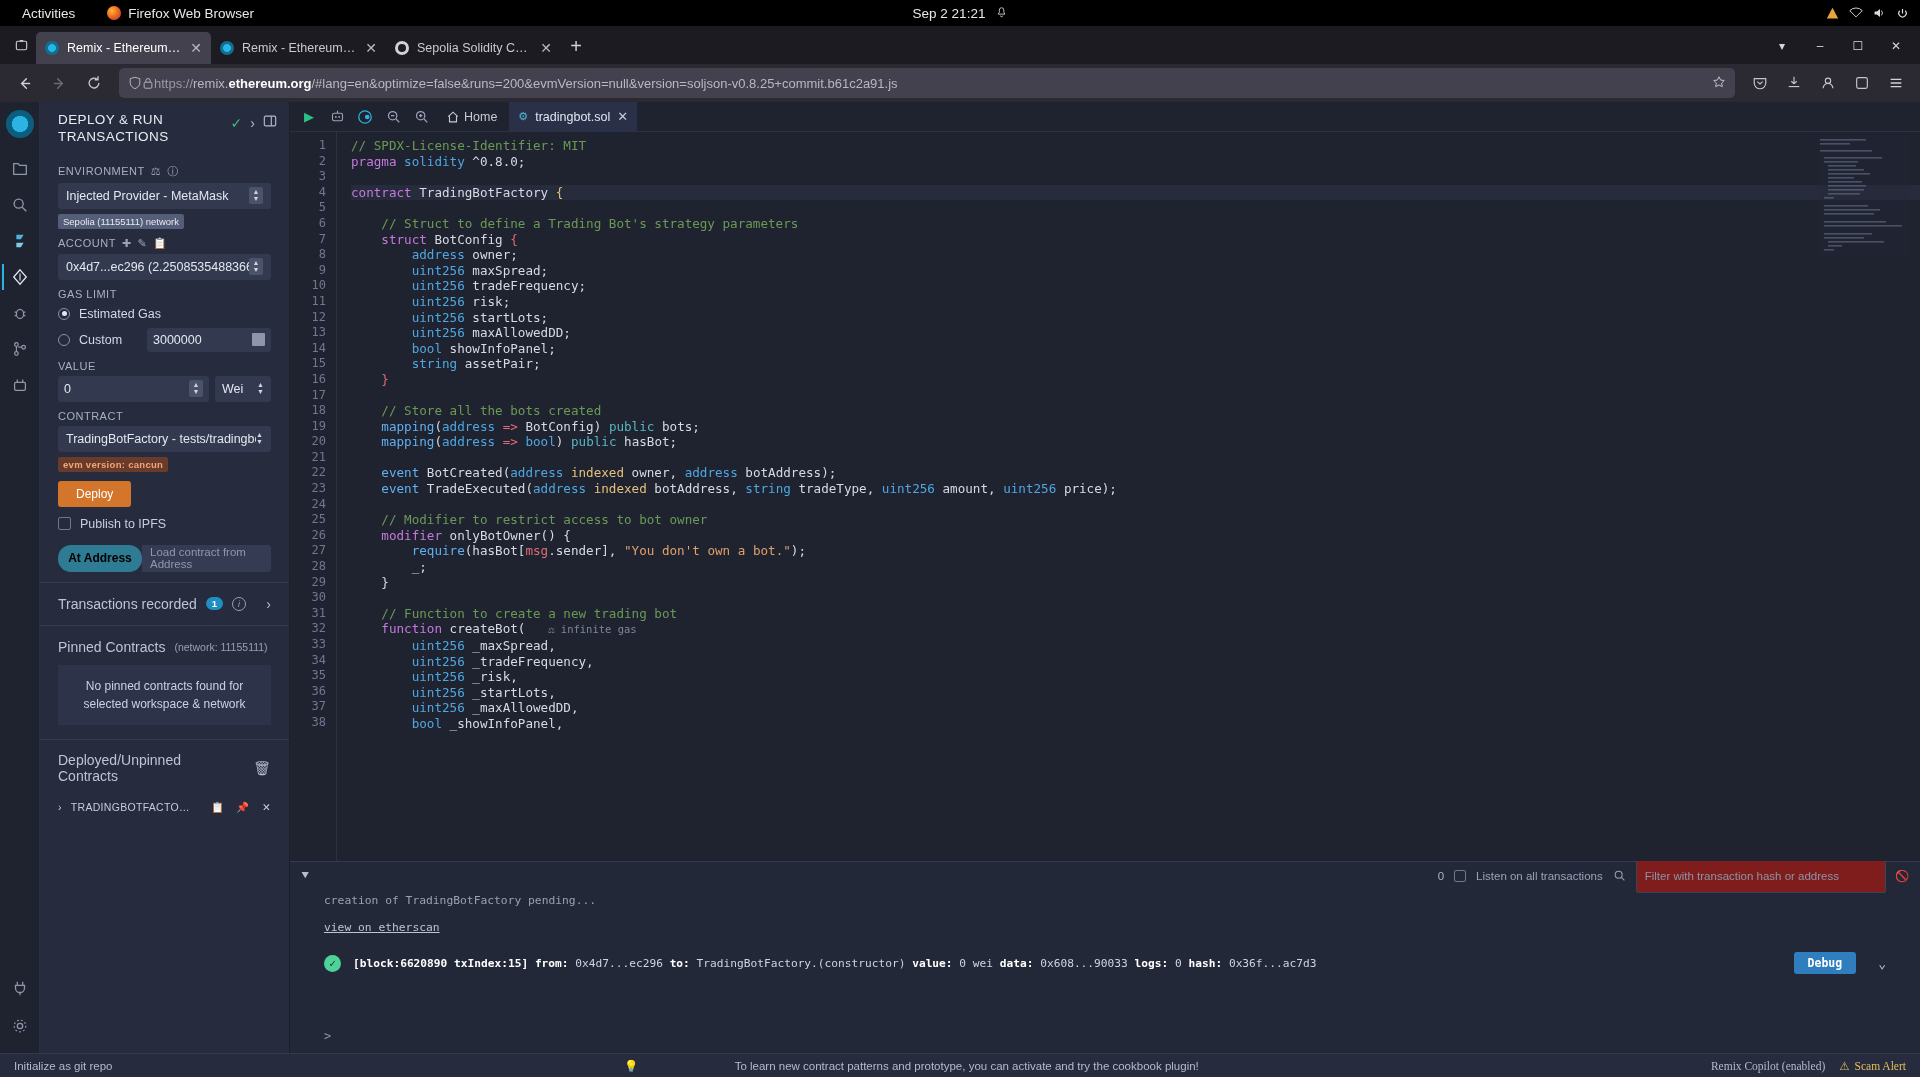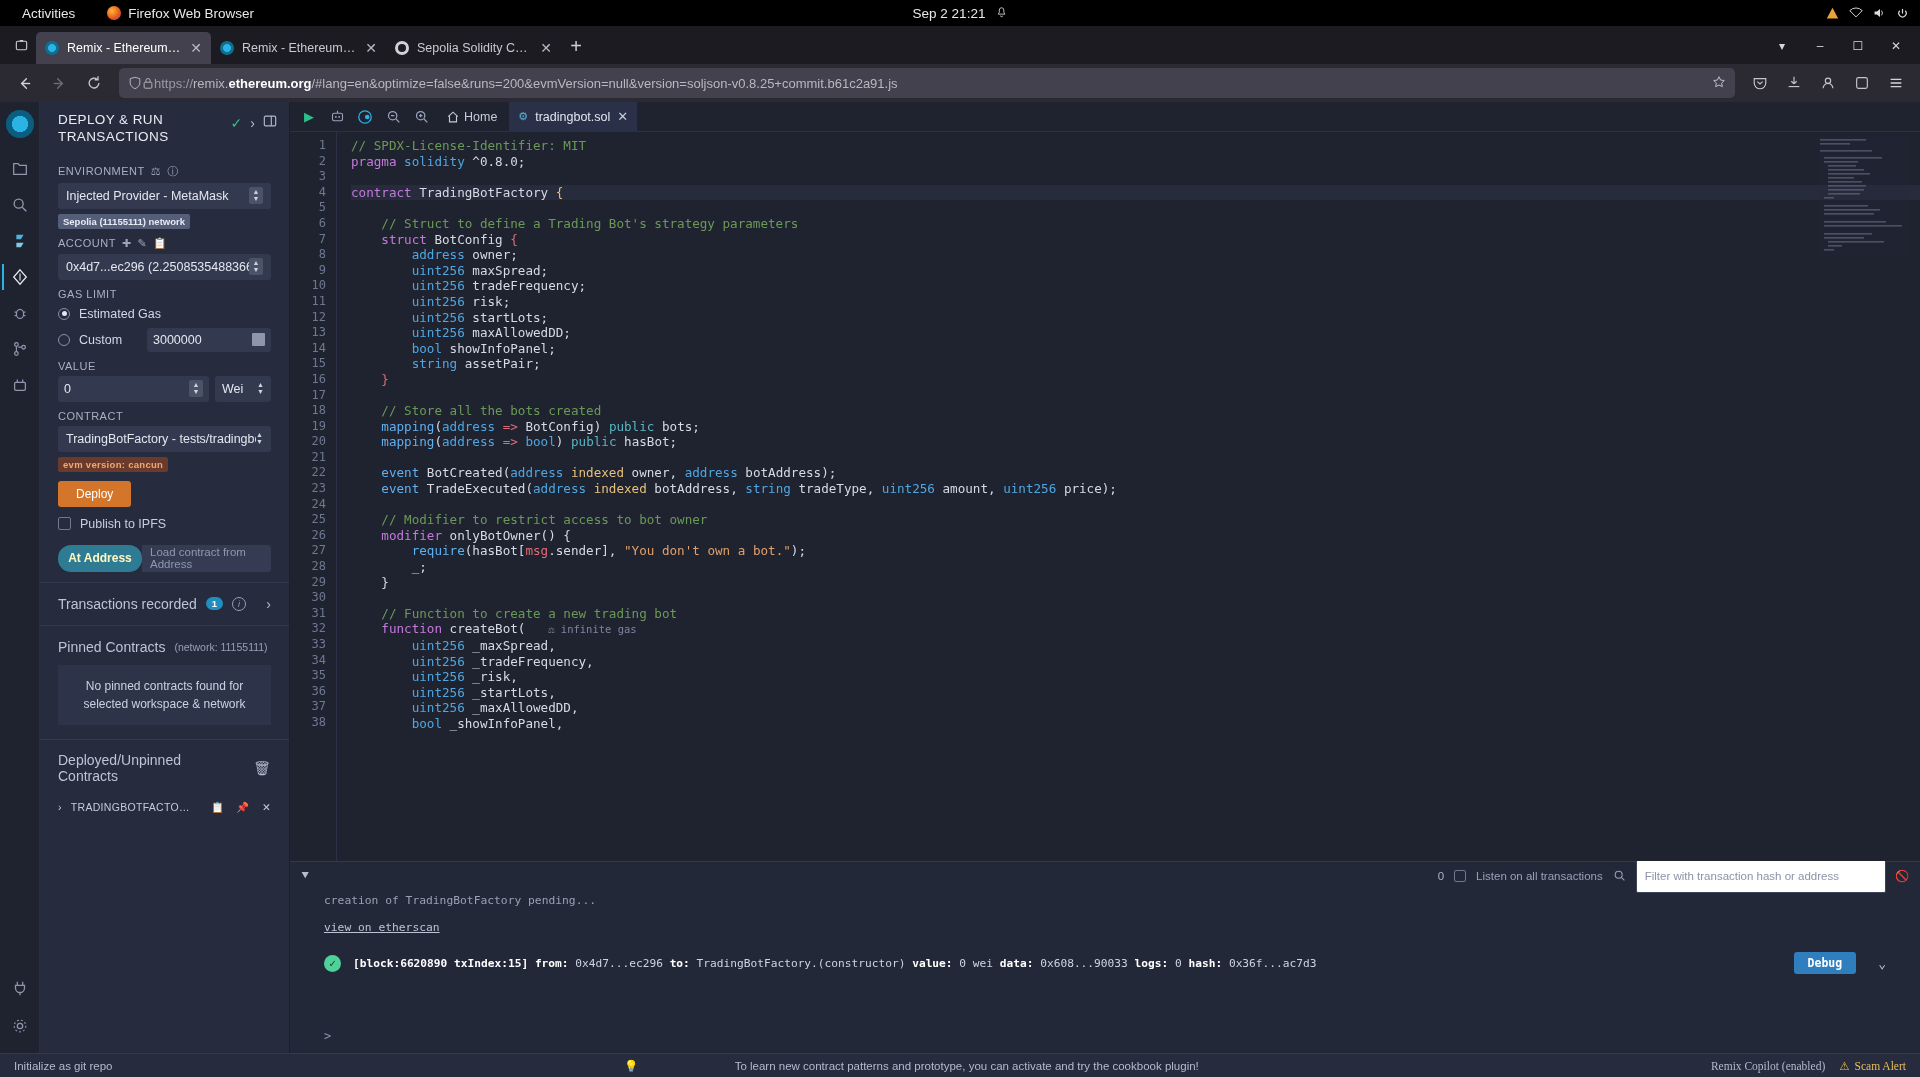--- a/index.html
+++ b/index.html
@@ -95,21 +95,21 @@
     height:26px; background:#333a50; border-radius:3px; display:flex;
     align-items:center; padding:0 8px; font-size:12.5px; color:#e4e7ef;
     justify-content:space-between; overflow:hidden;
   }
   .select span.val { white-space:nowrap; overflow:hidden; }
   .spin { width:14px; height:17px; background:#4b5369; border-radius:2px;
      display:flex; flex-direction:column; align-items:center;
      justify-content:center; font-size:7px; color:#cfd4e0; line-height:.9;
      flex:0 0 14px; }
   .tag-net { display:inline-block; background:#555e78; color:#e7eaf2;
-     font-size:9.5px; font-weight:bold; padding:2px 5px; border-radius:2px;
+     font-size:9.5px; font-weight:normal; padding:2px 5px; border-radius:2px;
      margin-top:5px; }
   .tag-evm { display:inline-block; background:#6a3a2a; color:#f0a878;
      font-size:9.5px; font-weight:bold; padding:2px 5px; border-radius:2px;
      margin-top:5px; letter-spacing:.3px; }
 
   .radio-row { display:flex; align-items:center; gap:9px; margin-top:7px; }
   .radio { width:12px; height:12px; border-radius:50%; border:1.5px solid #8891a8;
      display:flex; align-items:center; justify-content:center; flex:0 0 12px; }
   .radio.on::after { content:""; width:5px; height:5px; border-radius:50%;
      background:#e4e7ef; }
@@ -128,21 +128,21 @@
      color:#e4e7ef; justify-content:space-between; }
 
   .btn-deploy { background:#d3762b; color:#fff; font-weight:normal; font-size:12px;
      padding:6px 18px; border-radius:3px; display:inline-block; margin-top:9px; }
   .cb-row { display:flex; align-items:center; gap:9px; margin-top:10px; }
   .cbox { width:13px; height:13px; border:1.5px solid #6f7890; border-radius:2px;
      flex:0 0 13px; }
   .cb-lbl { font-size:12.5px; color:#c8cfdf; }
   .ataddr-row { display:flex; margin-top:14px; border-radius:3px;
      overflow:hidden; height:27px; }
-  .ataddr-btn { background:#2e7b93; color:#fef9c3; font-size:12px; font-weight:bold;
+  .ataddr-btn { background:#2e7b93; color:#000000; font-size:12px; font-weight:bold;
      display:flex; align-items:center; justify-content:center; width:84px;border-radius:13px; }
   .ataddr-inp { flex:1; background:#343b52; color:#8f98ae; font-size:11.5px;
      display:flex; align-items:center; padding:0 8px; }
 
   .sect { border-top:1px solid #343a4e; padding:13px 18px; display:flex;
      align-items:center; gap:9px; }
   .sect-title { font-size:14px; color:#bcc4d6; }
   .badge-1 { background:#1f8fc2; color:#fff; font-size:9.5px; font-weight:bold;
      border-radius:7px; padding:1px 6px; }
   .icirc { width:14px; height:14px; border-radius:50%; border:1px solid #97a0b5;
@@ -194,21 +194,21 @@
      opacity:.55; }
 
   
   .term { background:#232838; border-top:1px solid #333a50;
      display:flex; flex-direction:column; height:192px; }
   .term-bar { height:28px; display:flex; align-items:center; gap:10px;
      padding:0 10px; font-size:11.5px; color:#98a1b6; }
   .term-bar .dblchev { color:#b6bdcd; font-size:13px; }
   .term-count { margin-left:auto; color:#aab2c4; font-size:11.5px; }
   .tcbox { width:12px; height:12px; border:1px solid #6f7890; border-radius:2px; }
-  .term-filter { width:250px; height:34px; background:#ffffff; border:1px solid #3c4359;
+  .term-filter { width:250px; height:34px; background:#7f1d1d; border:1px solid #3c4359;
      border-radius:2px; display:flex; align-items:center; padding:0 8px;
      font-size:11.5px; color:#8b93a8; }
   .term-body { flex:1; padding:4px 34px; font-family:"DejaVu Sans Mono", monospace;
      font-size:11.3px; color:#c3cad9; overflow:hidden; position:relative; }
   .t-pending { color:#99a1b4; }
   .t-link { color:#bcc3d4; text-decoration:underline; display:inline-block;
      margin-top:14px; }
   .tx-row { display:flex; align-items:center; gap:12px; margin-top:18px; }
   .ok-circle { width:17px; height:17px; border-radius:50%; background:#4fd29a;
      color:#16331f; display:flex; align-items:center; justify-content:center;

